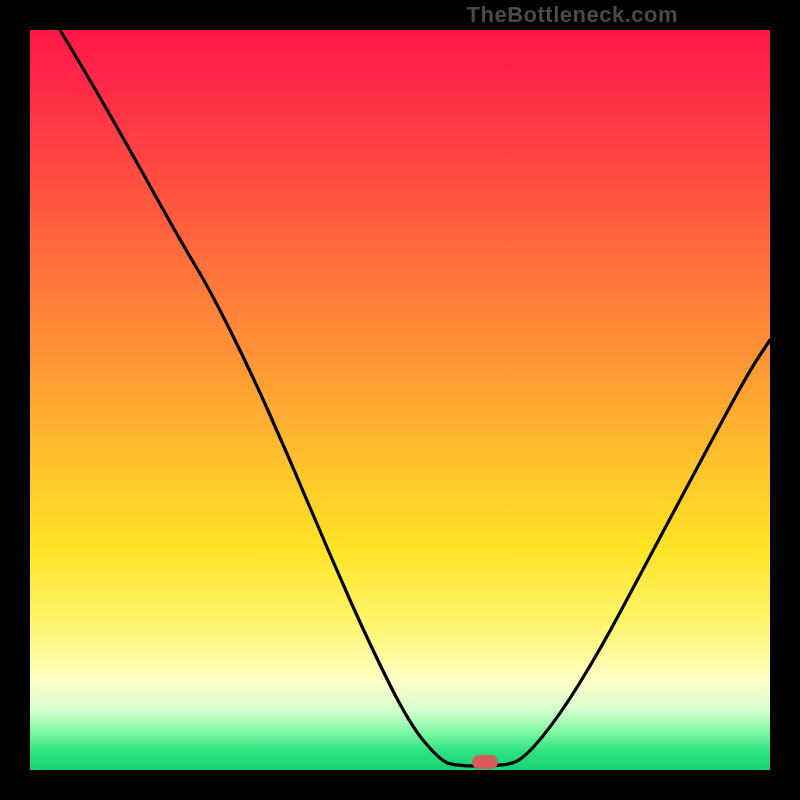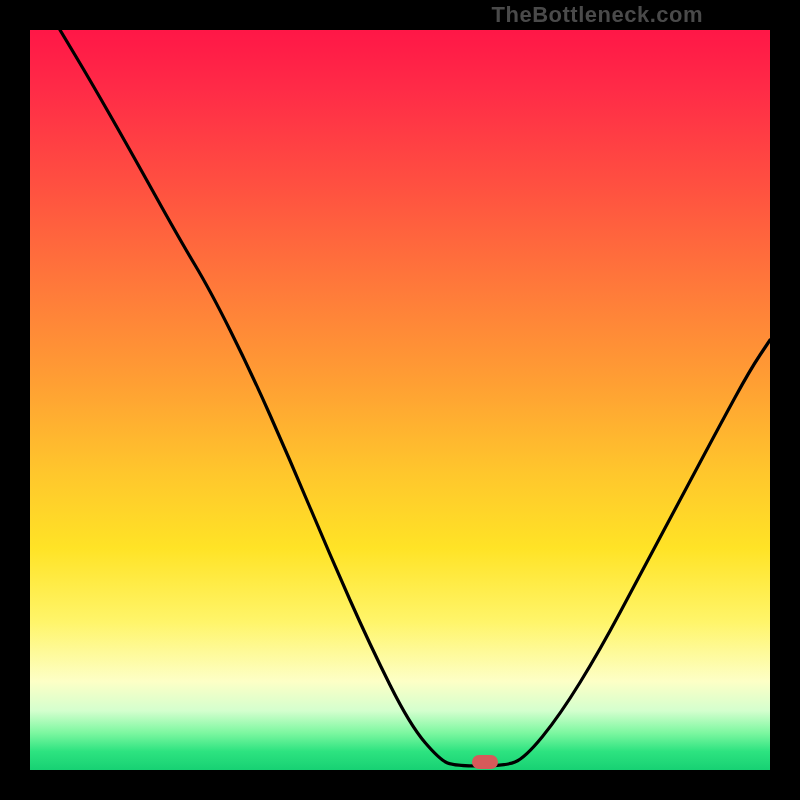--- a/index.html
+++ b/index.html
@@ -9,21 +9,20 @@
     height: 800px;
     background: #000;
     overflow: hidden;
     font-family: Arial, Helvetica, sans-serif;
   }
   .frame {
     position: relative;
     width: 686px;
     height: 800px;
     background: #000;
-    padding-left: 25px;
   }
   .watermark {
     position: absolute;
     top: 2px;
     right: 8px;
     color: #4a4a4a;
     font-size: 22px;
     font-weight: bold;
     letter-spacing: 0.5px;
     z-index: 5;

